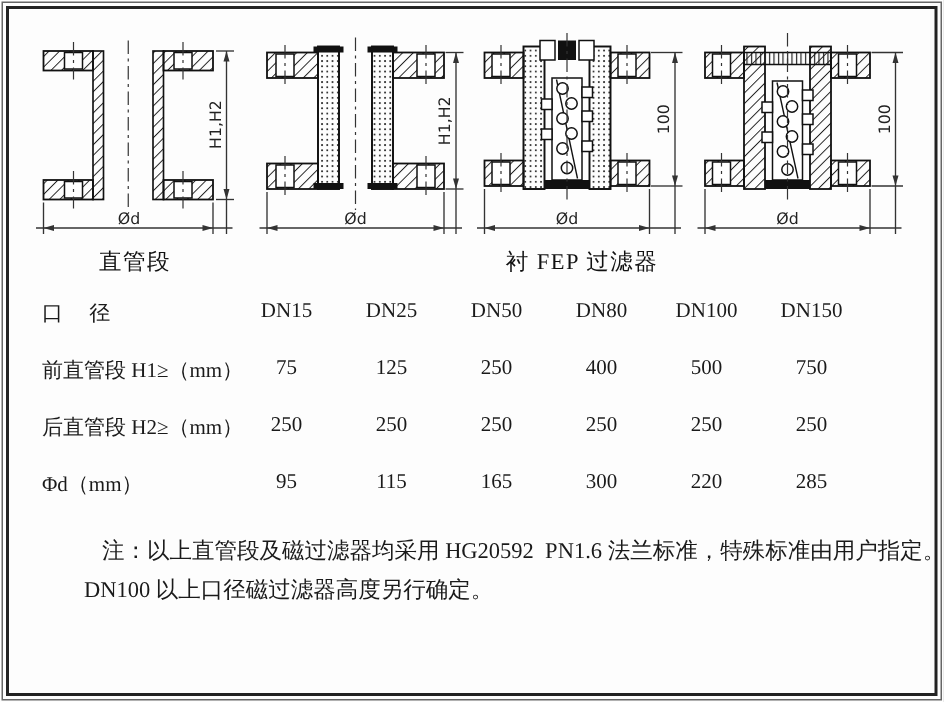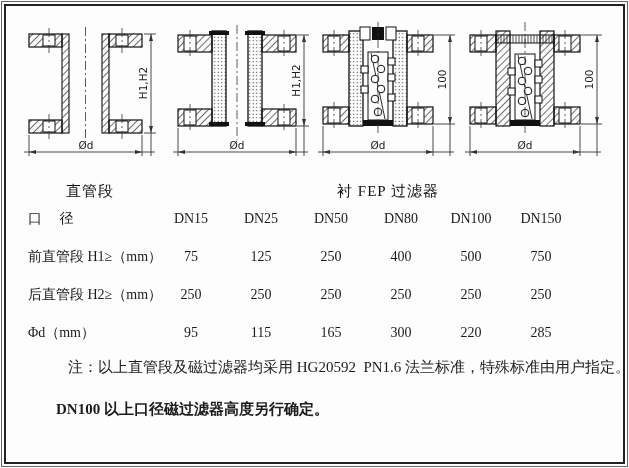--- a/index.html
+++ b/index.html
@@ -6,33 +6,33 @@
   .page {
     position:relative; width:629px; height:468px; background:#fdfdfd;
     font-family:"Liberation Serif","DejaVu Serif",serif; color:#1a1a1a;
     overflow:hidden;
   }
   .frame-outer { position:absolute; inset:1px; border:1px solid #666; pointer-events:none; }
   .frame-inner { position:absolute; inset:4px; border:2px solid #222; pointer-events:none; }
 
   .drawing { position:absolute; top:22px; }
   .drawing svg { display:block; }
-  .caption { margin-top:18px; text-align:center; font-size:15px; letter-spacing:1px; color:#111; }
+  .caption { margin-top:1px; text-align:center; font-size:15px; letter-spacing:1px; color:#111; }
 
   svg text.dim { font-family:"DejaVu Sans",sans-serif; font-size:10.5px; fill:#222; }
 
   .dim-table { position:absolute; left:28px; top:200px; width:585px; font-size:14px; }
-  .t-row { display:flex; height:38px; align-items:center; }
+  .t-row { display:flex; height:38px; align-items:flex-start; }
   .t-label { width:128px; white-space:pre; flex:0 0 auto; }
   .t-cell { width:70px; flex:0 0 auto; text-align:center; }
 
   .notes { position:absolute; left:28px; top:358px; font-size:15px; }
   .note { white-space:pre; }
   .note-1 { position:absolute; left:0; top:0;margin-left:40px; }
-  .note-2 { position:absolute; left:28px; top:42px;font-weight:bold; }
+  .note-2 { position:absolute; left:28px; top:26px; }
 </style>
 </head>
 <body>
 
 <div class="page">
   <div class="frame-outer"></div>
   <div class="frame-inner"></div>
 
   <div class="drawing" style="left:16px;width:148px;">
     <svg width="148" height="142" viewBox="0 0 148 142">

